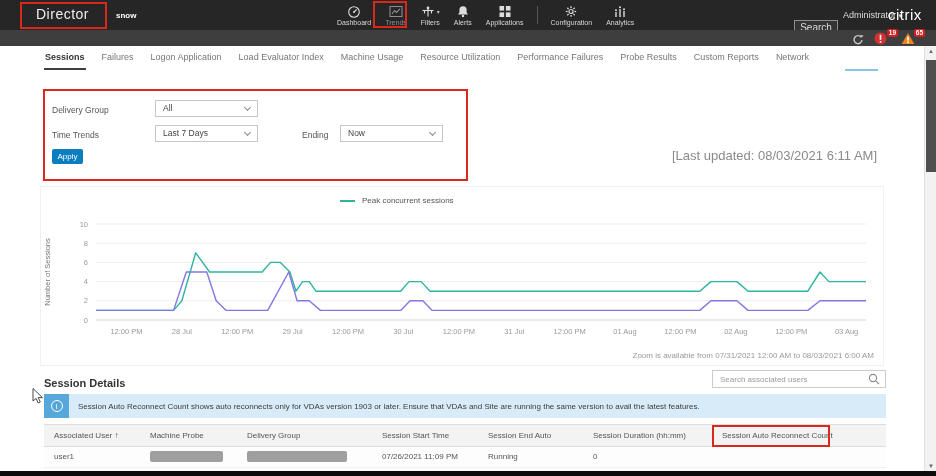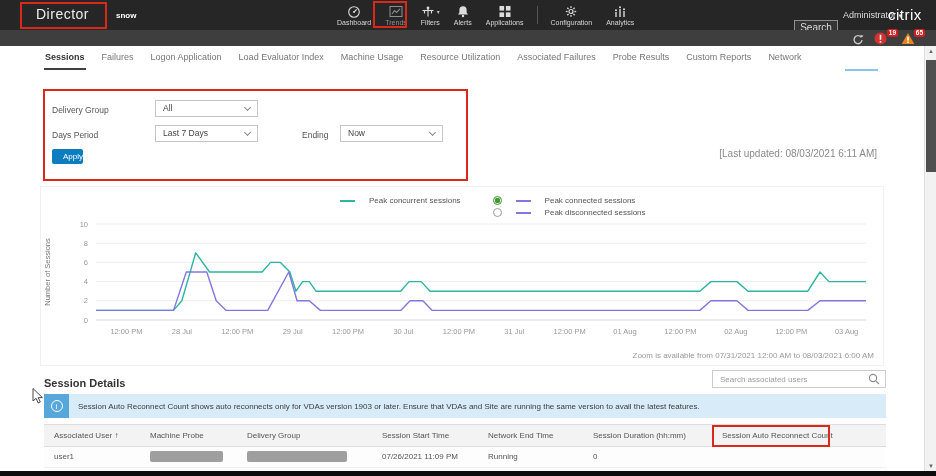--- a/index.html
+++ b/index.html
@@ -30,27 +30,27 @@
   #tabbar { position:absolute; left:44px; top:48px; height:24px; display:flex; gap:15px; align-items:flex-start; }
   .tab { font-size:9px; color:#767676; padding:4px 1px 6px 1px; cursor:pointer; white-space:nowrap; }
   .tab.active { color:#333; font-weight:bold; border-bottom:2px solid #3f3f3f; }
   #tab-scroll-indicator { position:absolute; left:845px; top:69px; width:33px; height:2px; background:#8cc3ea; }
 
   
   #filter-panel { position:absolute; left:44px; top:90px; width:423px; height:90px; background:#fff; }
   .flabel { position:absolute; font-size:8.5px; color:#555; }
   .dd { position:absolute; width:103px; height:17px; border:1px solid #c6c6c6; background:#fff; font-size:8.5px; color:#444; line-height:15px; padding-left:7px; cursor:pointer; }
   .dd .chev { position:absolute; right:7px; top:4px; width:5px; height:5px; border-right:1px solid #888; border-bottom:1px solid #888; transform:rotate(45deg); }
-  #apply-btn { position:absolute; left:52px; top:149px; width:31px; height:15px; background:#0c7dbe; color:#fff; border:none; font-size:8px; border-radius:2px; cursor:pointer; font-family:"Liberation Sans",sans-serif;text-align:right; }
-  #last-updated { position:absolute; right:59px; top:148px; font-size:10px; color:#8a8a8a; }
+  #apply-btn { position:absolute; left:52px; top:149px; width:31px; height:15px; background:#0c7dbe; color:#fff; border:none; font-size:8px; border-radius:2px; cursor:pointer; font-family:"Liberation Sans",sans-serif; }
+  #last-updated { position:absolute; right:59px; top:148px; font-size:13px; color:#8a8a8a; }
 
   
   #chart-card { position:absolute; left:40px; top:186px; width:844px; height:180px; background:#fff; border:1px solid #f0f0f0; }
   #legend { position:absolute; left:340px; top:196px; display:flex; gap:32px; align-items:flex-start; }
-  .legend-item { display:flex; align-items:center; gap:14px; font-size:8px; color:#555; white-space:nowrap; }
+  .legend-item { display:flex; align-items:center; gap:7px; font-size:8px; color:#555; white-space:nowrap; }
   .legend-col { display:flex; flex-direction:column; gap:3px; }
   .swatch { width:15px; height:2px; }
   .radio { width:9px; height:9px; border-radius:50%; border:1px solid #9e9e9e; background:#fff; display:inline-block; }
   .radio.sel { border-color:#3f8f33; background:radial-gradient(circle, #3f9e2c 0 55%, #fff 60%); }
   #zoom-note { position:absolute; right:62px; top:351px; font-size:8px; color:#999; }
 
   
   #session-title { position:absolute; left:44px; top:377px; font-size:11px; font-weight:bold; color:#333; }
   #assoc-search { position:absolute; left:712px; top:370px; width:174px; height:18px; border:1px solid #ccc; background:#fff; font-size:8px; color:#555; padding:0 20px 0 7px; font-family:"Liberation Sans",sans-serif; }
   #assoc-search::placeholder { color:#9a9a9a; }
@@ -213,55 +213,43 @@
     <span class="alert-badge">65</span>
   </div>
 
   <div id="tabbar">
       <div class="tab active">Sessions</div>
       <div class="tab">Failures</div>
       <div class="tab">Logon Application</div>
       <div class="tab">Load Evaluator Index</div>
       <div class="tab">Machine Usage</div>
       <div class="tab">Resource Utilization</div>
-      <div class="tab">Associated Failures</div>
+      <div class="tab">Performance Failures</div>
       <div class="tab">Probe Results</div>
       <div class="tab">Custom Reports</div>
       <div class="tab">Network</div>
     </div>
   <div id="tab-scroll-indicator"></div>
 
   <div id="filter-panel">
     <span class="flabel" style="left:8px;top:15px">Delivery Group</span>
-    <span class="flabel" style="left:8px;top:40px">Days Period</span>
+    <span class="flabel" style="left:8px;top:40px">Time Trends</span>
     <span class="flabel" style="left:258px;top:40px">Ending</span>
   </div>
   <div class="dd" style="left:155px;top:100px"><span>All</span><span class="chev"></span></div>
   <div class="dd" style="left:155px;top:125px"><span>Last 7 Days</span><span class="chev"></span></div>
   <div class="dd" style="left:340px;top:125px"><span>Now</span><span class="chev"></span></div>
   <button id="apply-btn">Apply</button>
   <div id="last-updated">[Last updated: 08/03/2021 6:11 AM]</div>
 
   <div id="chart-card"></div>
   <div id="legend">
       <div class="legend-item">
         <span class="swatch" style="background: rgb(46, 181, 162);"></span>
         <span>Peak concurrent sessions</span>
-      </div>
-      <div class="legend-col">
-        <div class="legend-item">
-          <span class="radio sel"></span>
-          <span class="swatch" style="background: rgb(130, 119, 226);"></span>
-          <span>Peak connected sessions</span>
-        </div>
-        <div class="legend-item">
-          <span class="radio"></span>
-          <span class="swatch" style="background: rgb(130, 119, 226);"></span>
-          <span>Peak disconnected sessions</span>
-        </div>
       </div>
     </div>
   <svg id="chart-svg" width="844" height="132" style="position:absolute;left:40px;top:218px">
       <line x1="56" x2="826" y1="102" y2="102" stroke="#d5d5d5" stroke-width="1"></line>
       <text x="48" y="104.5" text-anchor="end" font-size="7.5" fill="#999" font-family="Liberation Sans, sans-serif">0</text>
       <line x1="56" x2="826" y1="82.8" y2="82.8" stroke="#ededf2" stroke-width="1"></line>
       <text x="48" y="85.3" text-anchor="end" font-size="7.5" fill="#999" font-family="Liberation Sans, sans-serif">2</text>
       <line x1="56" x2="826" y1="63.599999999999994" y2="63.599999999999994" stroke="#ededf2" stroke-width="1"></line>
       <text x="48" y="66.1" text-anchor="end" font-size="7.5" fill="#999" font-family="Liberation Sans, sans-serif">4</text>
       <line x1="56" x2="826" y1="44.400000000000006" y2="44.400000000000006" stroke="#ededf2" stroke-width="1"></line>
@@ -302,21 +290,21 @@
       </div>
     <div id="info-text">Session Auto Reconnect Count shows auto reconnects only for VDAs version 1903 or later. Ensure that VDAs and Site are running the same version to avail the latest features.</div>
   </div>
 
   <div id="table-wrap">
     <div id="thead" class="trow">
         <div class="cell">Associated User ↑</div>
         <div class="cell">Machine Probe</div>
         <div class="cell">Delivery Group</div>
         <div class="cell">Session Start Time</div>
-        <div class="cell">Network End Time</div>
+        <div class="cell">Session End Auto</div>
         <div class="cell">Session Duration (hh:mm)</div>
         <div class="cell">Session Auto Reconnect Count</div>
       </div>
     <div id="tbody">
         <div class="trow datarow">
           <div class="cell">user1</div>
           <div class="cell"><span class="redact" style="width: 73px;"></span></div>
           <div class="cell"><span class="redact" style="width: 100px;"></span></div>
           <div class="cell">07/26/2021 11:09 PM</div>
           <div class="cell">Running</div>

